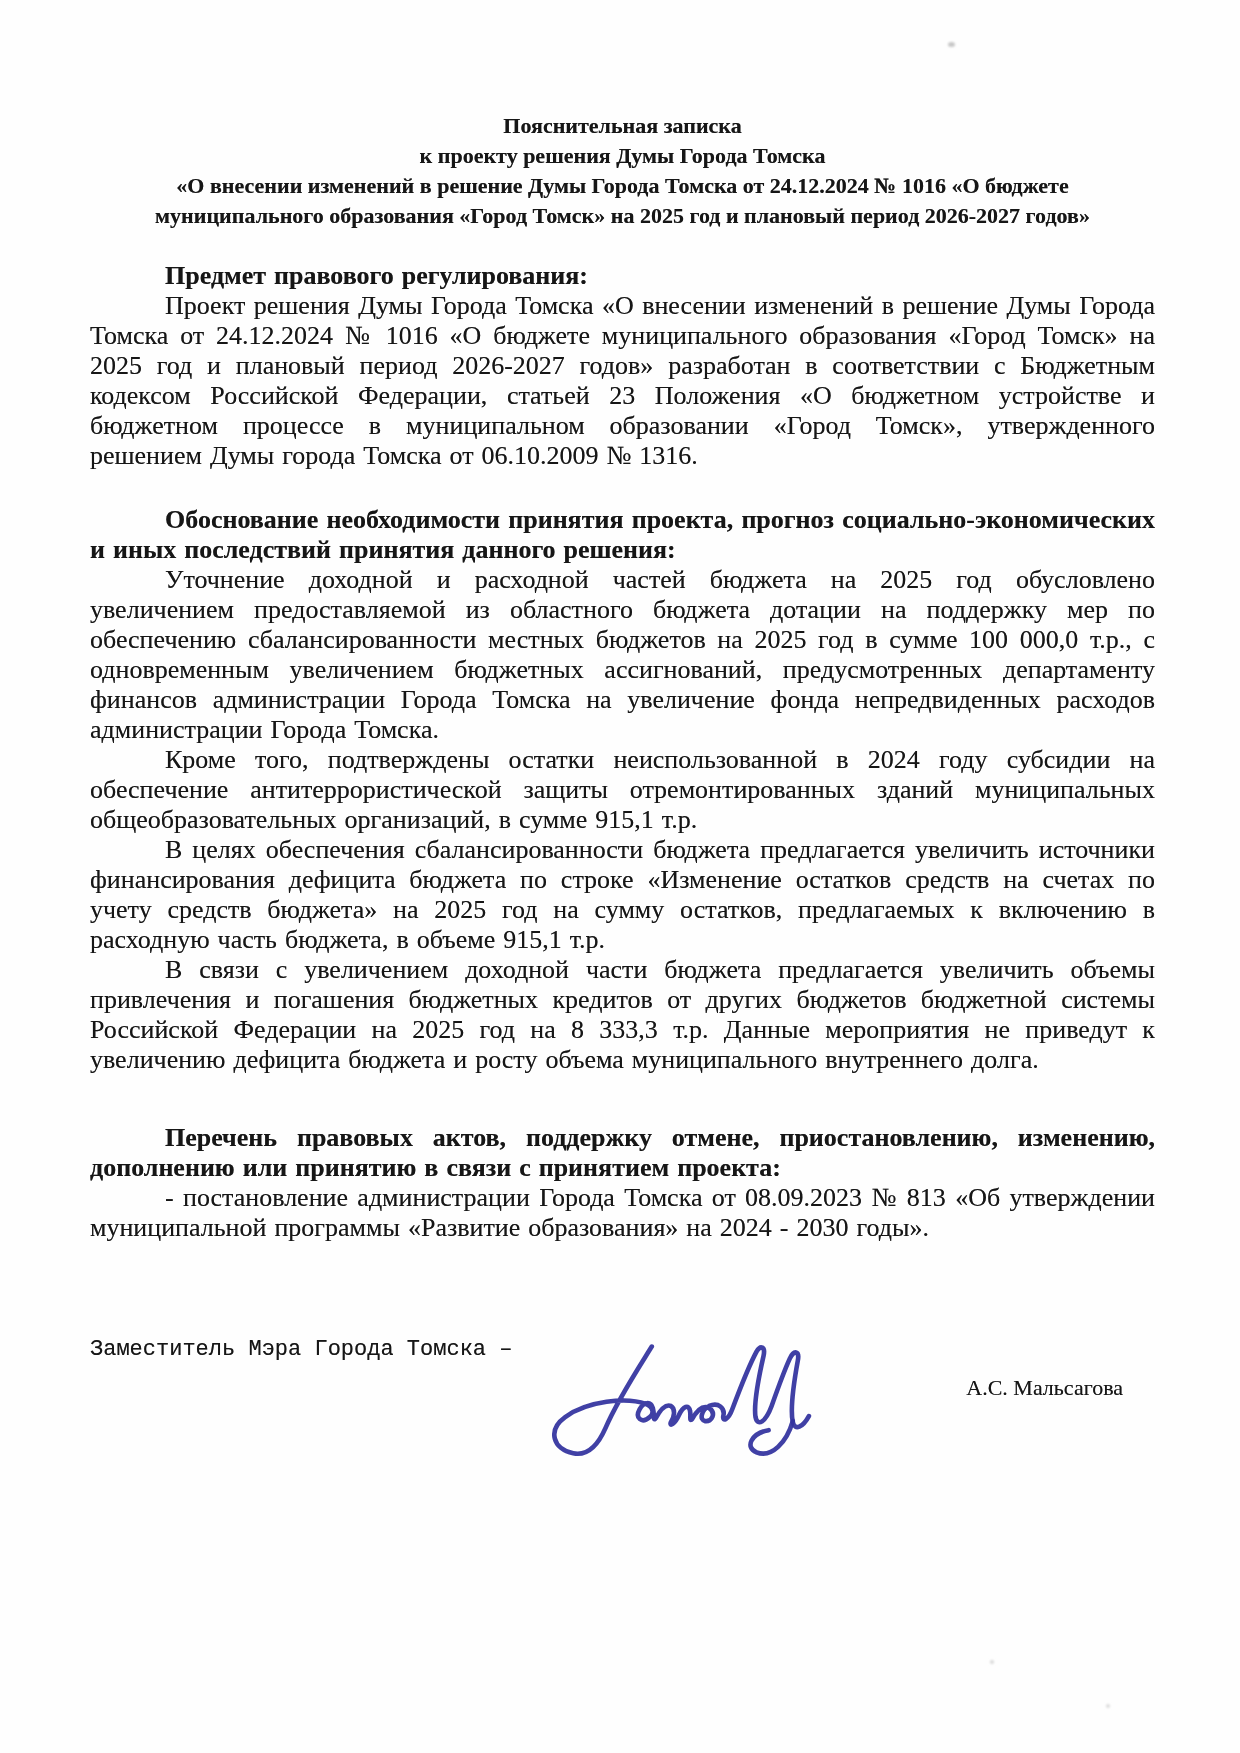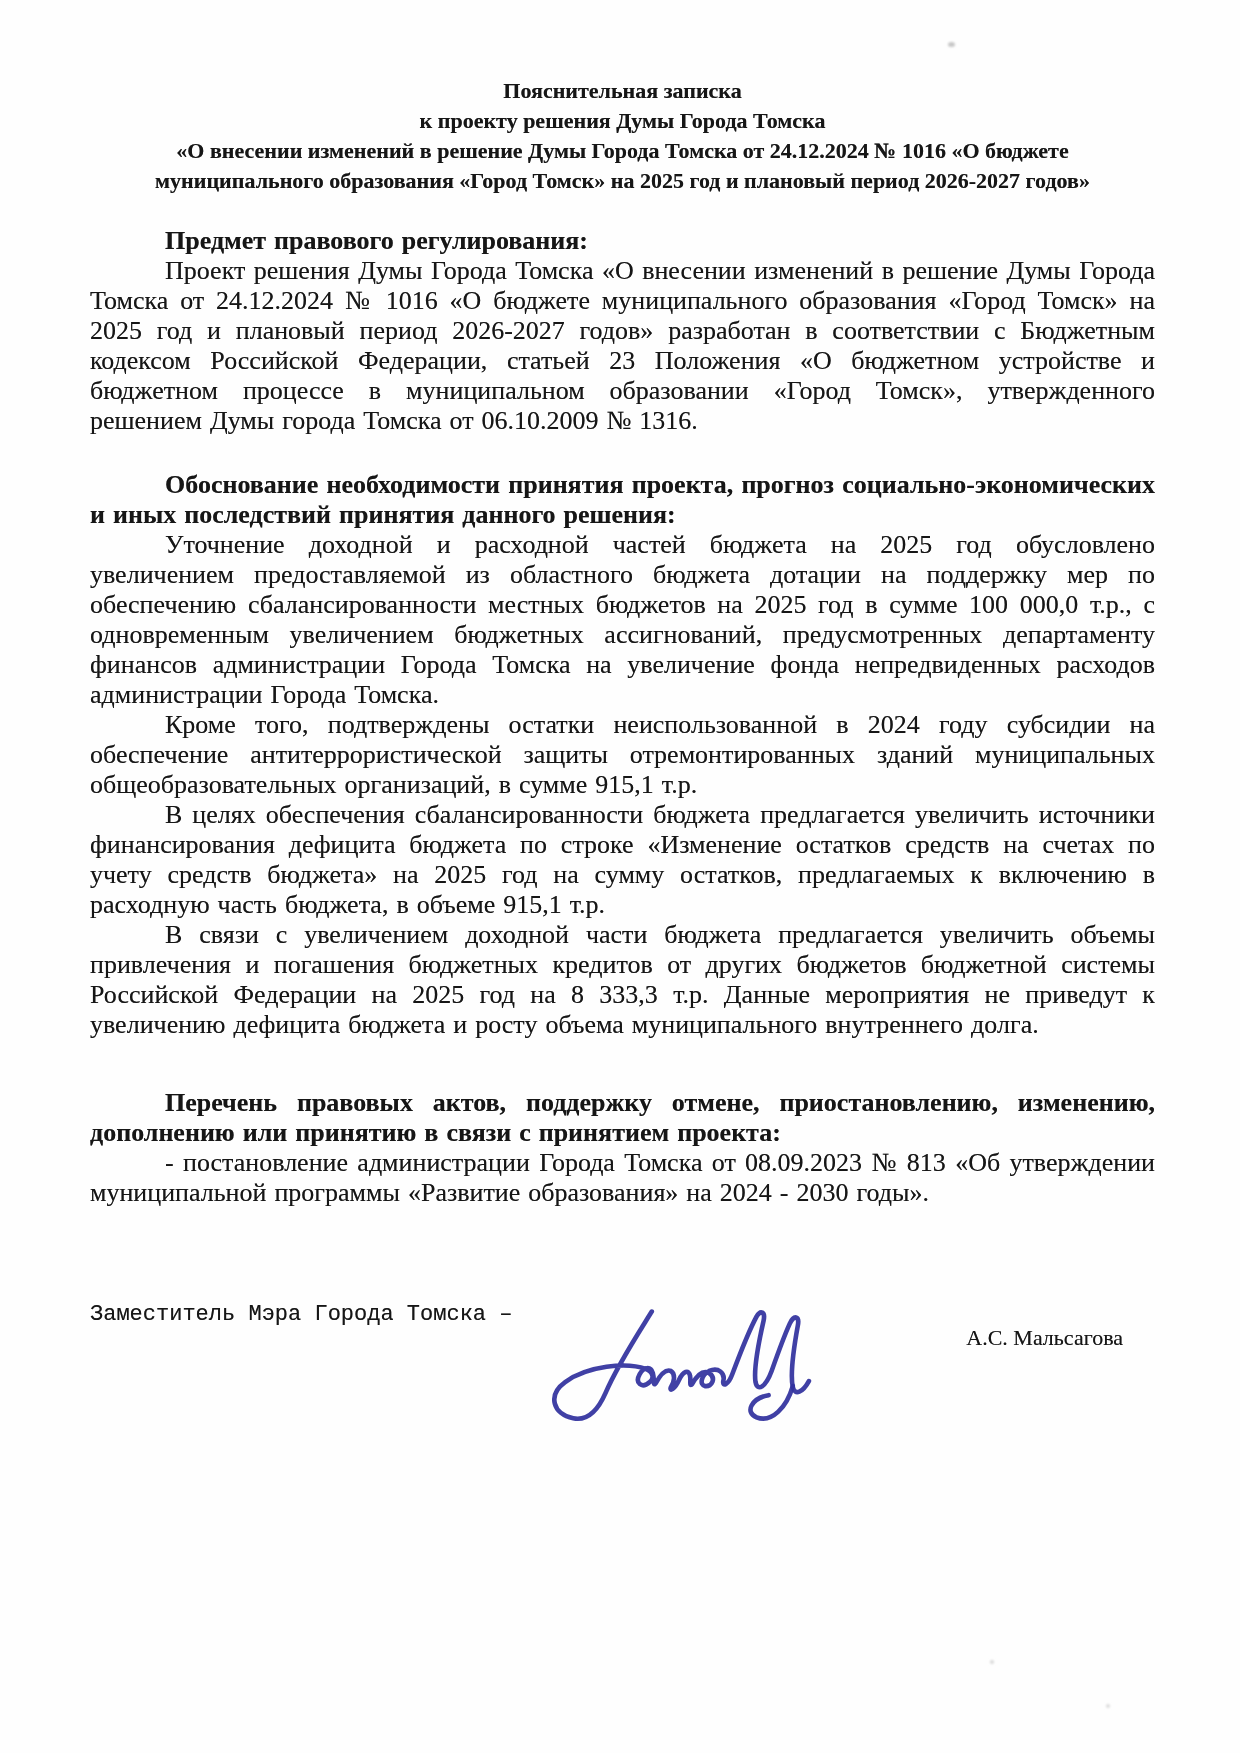--- a/index.html
+++ b/index.html
@@ -9,21 +9,21 @@
   }
   .page {
     position: relative;
     width: 1240px;
     height: 1753px;
     background: #fefefe;
     overflow: hidden;
     font-family: "Liberation Serif", "DejaVu Serif", serif;
     color: #161616;
     box-sizing: border-box;
-    padding: 76px 85px 0 90px;
+    padding: 111px 85px 0 90px;
     text-shadow: 0 0 0.5px rgba(20,20,20,0.55);
   }
   .title-block div {
     text-align: center;
     font-weight: bold;
     font-size: 22px;
     line-height: 30px;
   }
   p {
     margin: 0;
@@ -42,21 +42,21 @@
     margin-top: 92px;
     font-size: 22px;
     line-height: 30px;
     height: 160px;
   }
   .sig-left { width: 470px; font-family: Liberation Mono, monospace; }
   .sig-left div { line-height: 30px; }
   .sig-name {
     position: absolute;
     right: 32px;
-    top: 23px;
+    top: 38px;
     white-space: nowrap;
     text-align: center;
   }
   .sig-svg {
     position: absolute;
     left: 452px;
     top: 6px;
     width: 282px;
     height: 134px;
     overflow: visible;

